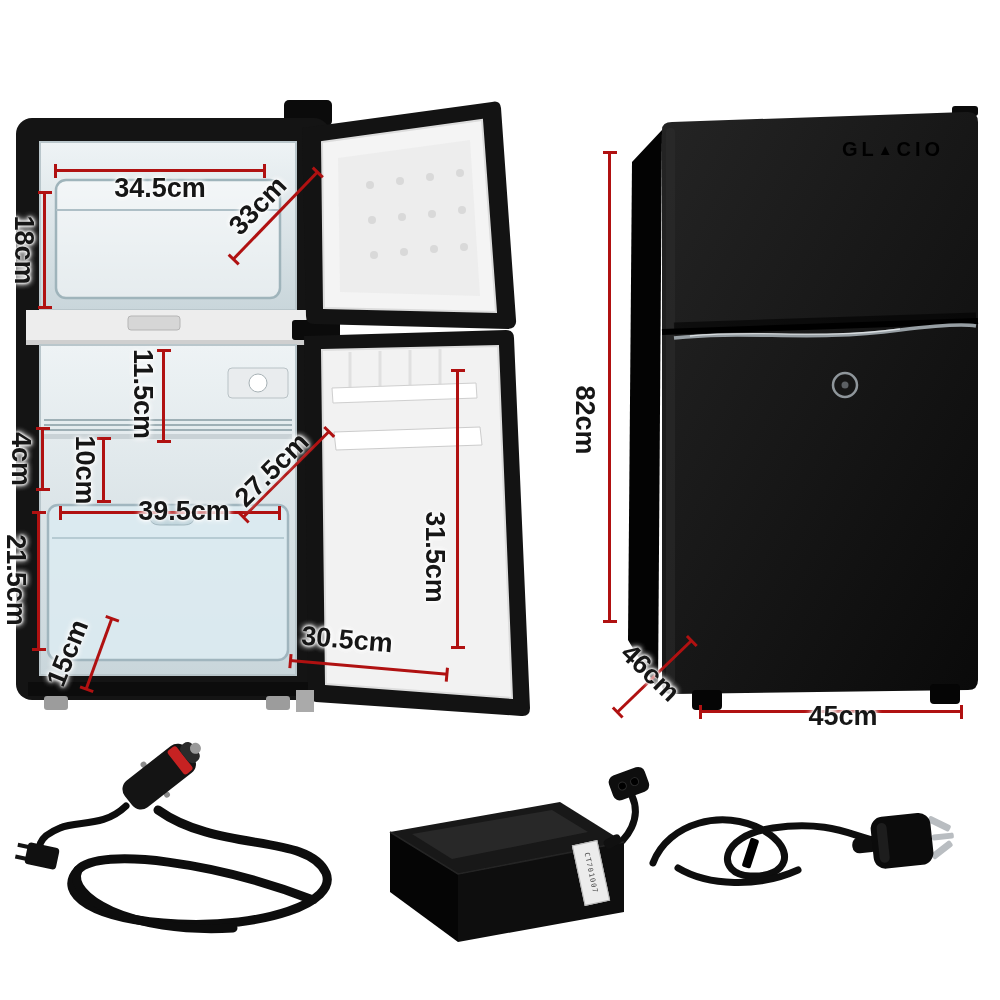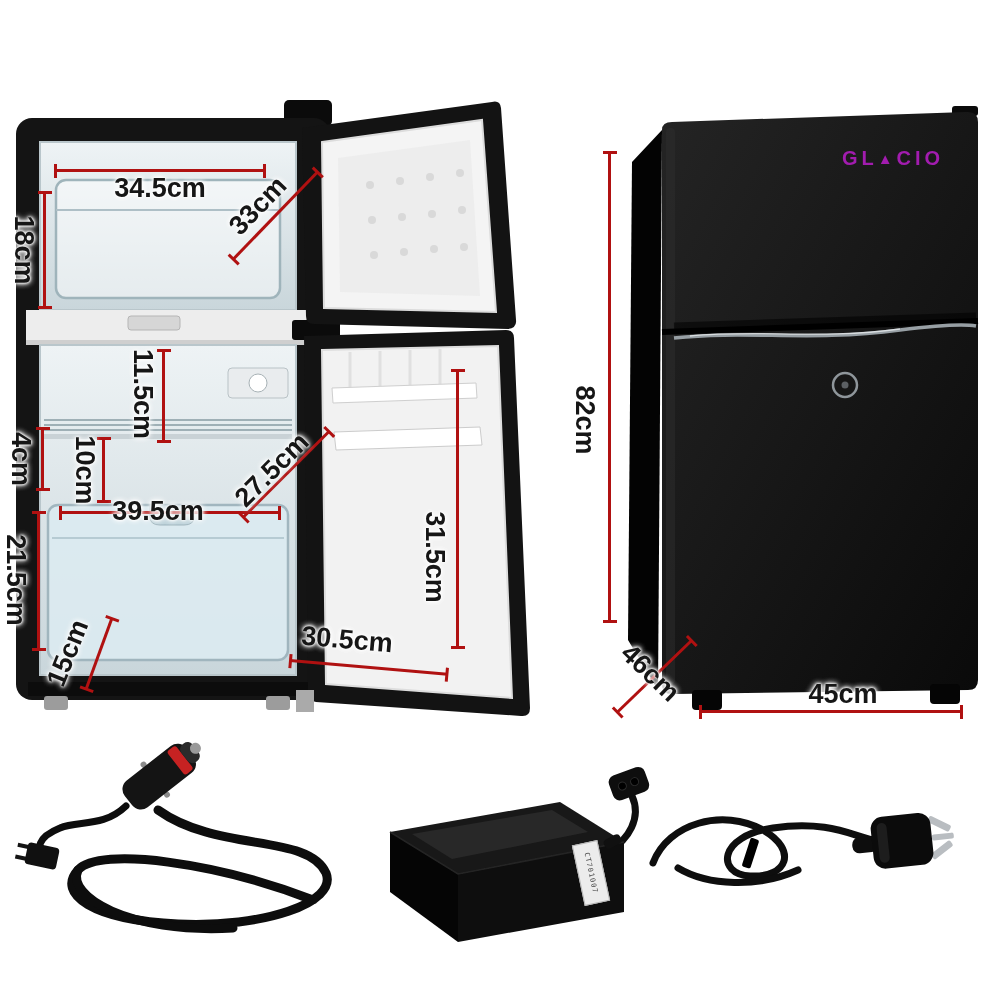--- a/index.html
+++ b/index.html
@@ -16,21 +16,21 @@
   .dim-line.h::before{left:-1px;} .dim-line.h::after{right:-1px;}
   .dim-line.v::before,.dim-line.v::after{content:"";position:absolute;height:3px;width:14px;left:-5.5px;background:inherit;}
   .dim-line.v::before{top:-1px;} .dim-line.v::after{bottom:-1px;}
 
   
   .dim-label{position:absolute;font-weight:bold;font-size:27px;color:#161616;white-space:nowrap;
              transform:translate(-50%,-50%) rotate(var(--r,0deg));
              text-shadow:0 0 3px #fff,0 0 3px #fff,0 0 6px #fff,0 0 6px #fff;}
 
   
-  .logo{position:absolute;left:822px;top:147px;width:142px;color:#a21caf;font-weight:bold;
+  .logo{position:absolute;left:822px;top:138px;width:142px;color:#000000;font-weight:bold;
         font-size:20px;letter-spacing:4px;text-align:center;}
   .logo .mtn{font-size:15px;position:relative;top:-1px;}
 
   
   .sticker{position:absolute;left:578px;top:842px;width:24px;height:60px;background:#ececec;
            border:1px solid #b5b5b5;transform:rotate(-12deg);display:flex;align-items:center;
            justify-content:center;overflow:hidden;}
   .sticker-text{transform:rotate(90deg);font-size:7px;color:#444;white-space:nowrap;
                 letter-spacing:1px;font-family:"DejaVu Sans Mono",monospace;}
 </style>
@@ -218,22 +218,22 @@
   <div class="dim-line h" style="left:617px;top:711px;width:104px;--r:-44deg"></div>
   <div class="dim-line h" style="left:700px;top:710px;width:262px"></div>
 
   <div class="dim-label" style="left:160px;top:188px">34.5cm</div>
   <div class="dim-label" style="left:258px;top:206px;--r:-46deg">33cm</div>
   <div class="dim-label" style="left:23px;top:250px;--r:90deg">18cm</div>
   <div class="dim-label" style="left:142px;top:394px;--r:90deg">11.5cm</div>
   <div class="dim-label" style="left:20px;top:459px;--r:90deg">4cm</div>
   <div class="dim-label" style="left:84px;top:470px;--r:90deg">10cm</div>
   <div class="dim-label" style="left:272px;top:470px;--r:-45deg">27.5cm</div>
-  <div class="dim-label" style="left:158px;top:511px">39.5cm</div>
+  <div class="dim-label" style="left:184px;top:511px">39.5cm</div>
   <div class="dim-label" style="left:15px;top:580px;--r:90deg">21.5cm</div>
   <div class="dim-label" style="left:434px;top:557px;--r:90deg">31.5cm</div>
   <div class="dim-label" style="left:68px;top:653px;--r:-68deg">15cm</div>
   <div class="dim-label" style="left:347px;top:640px;--r:5deg">30.5cm</div>
   <div class="dim-label" style="left:584px;top:420px;--r:90deg">82cm</div>
   <div class="dim-label" style="left:650px;top:673px;--r:44deg">46cm</div>
-  <div class="dim-label" style="left:843px;top:694px">45cm</div>
+  <div class="dim-label" style="left:843px;top:716px">45cm</div>
 
 </div>
 
 </body></html>

